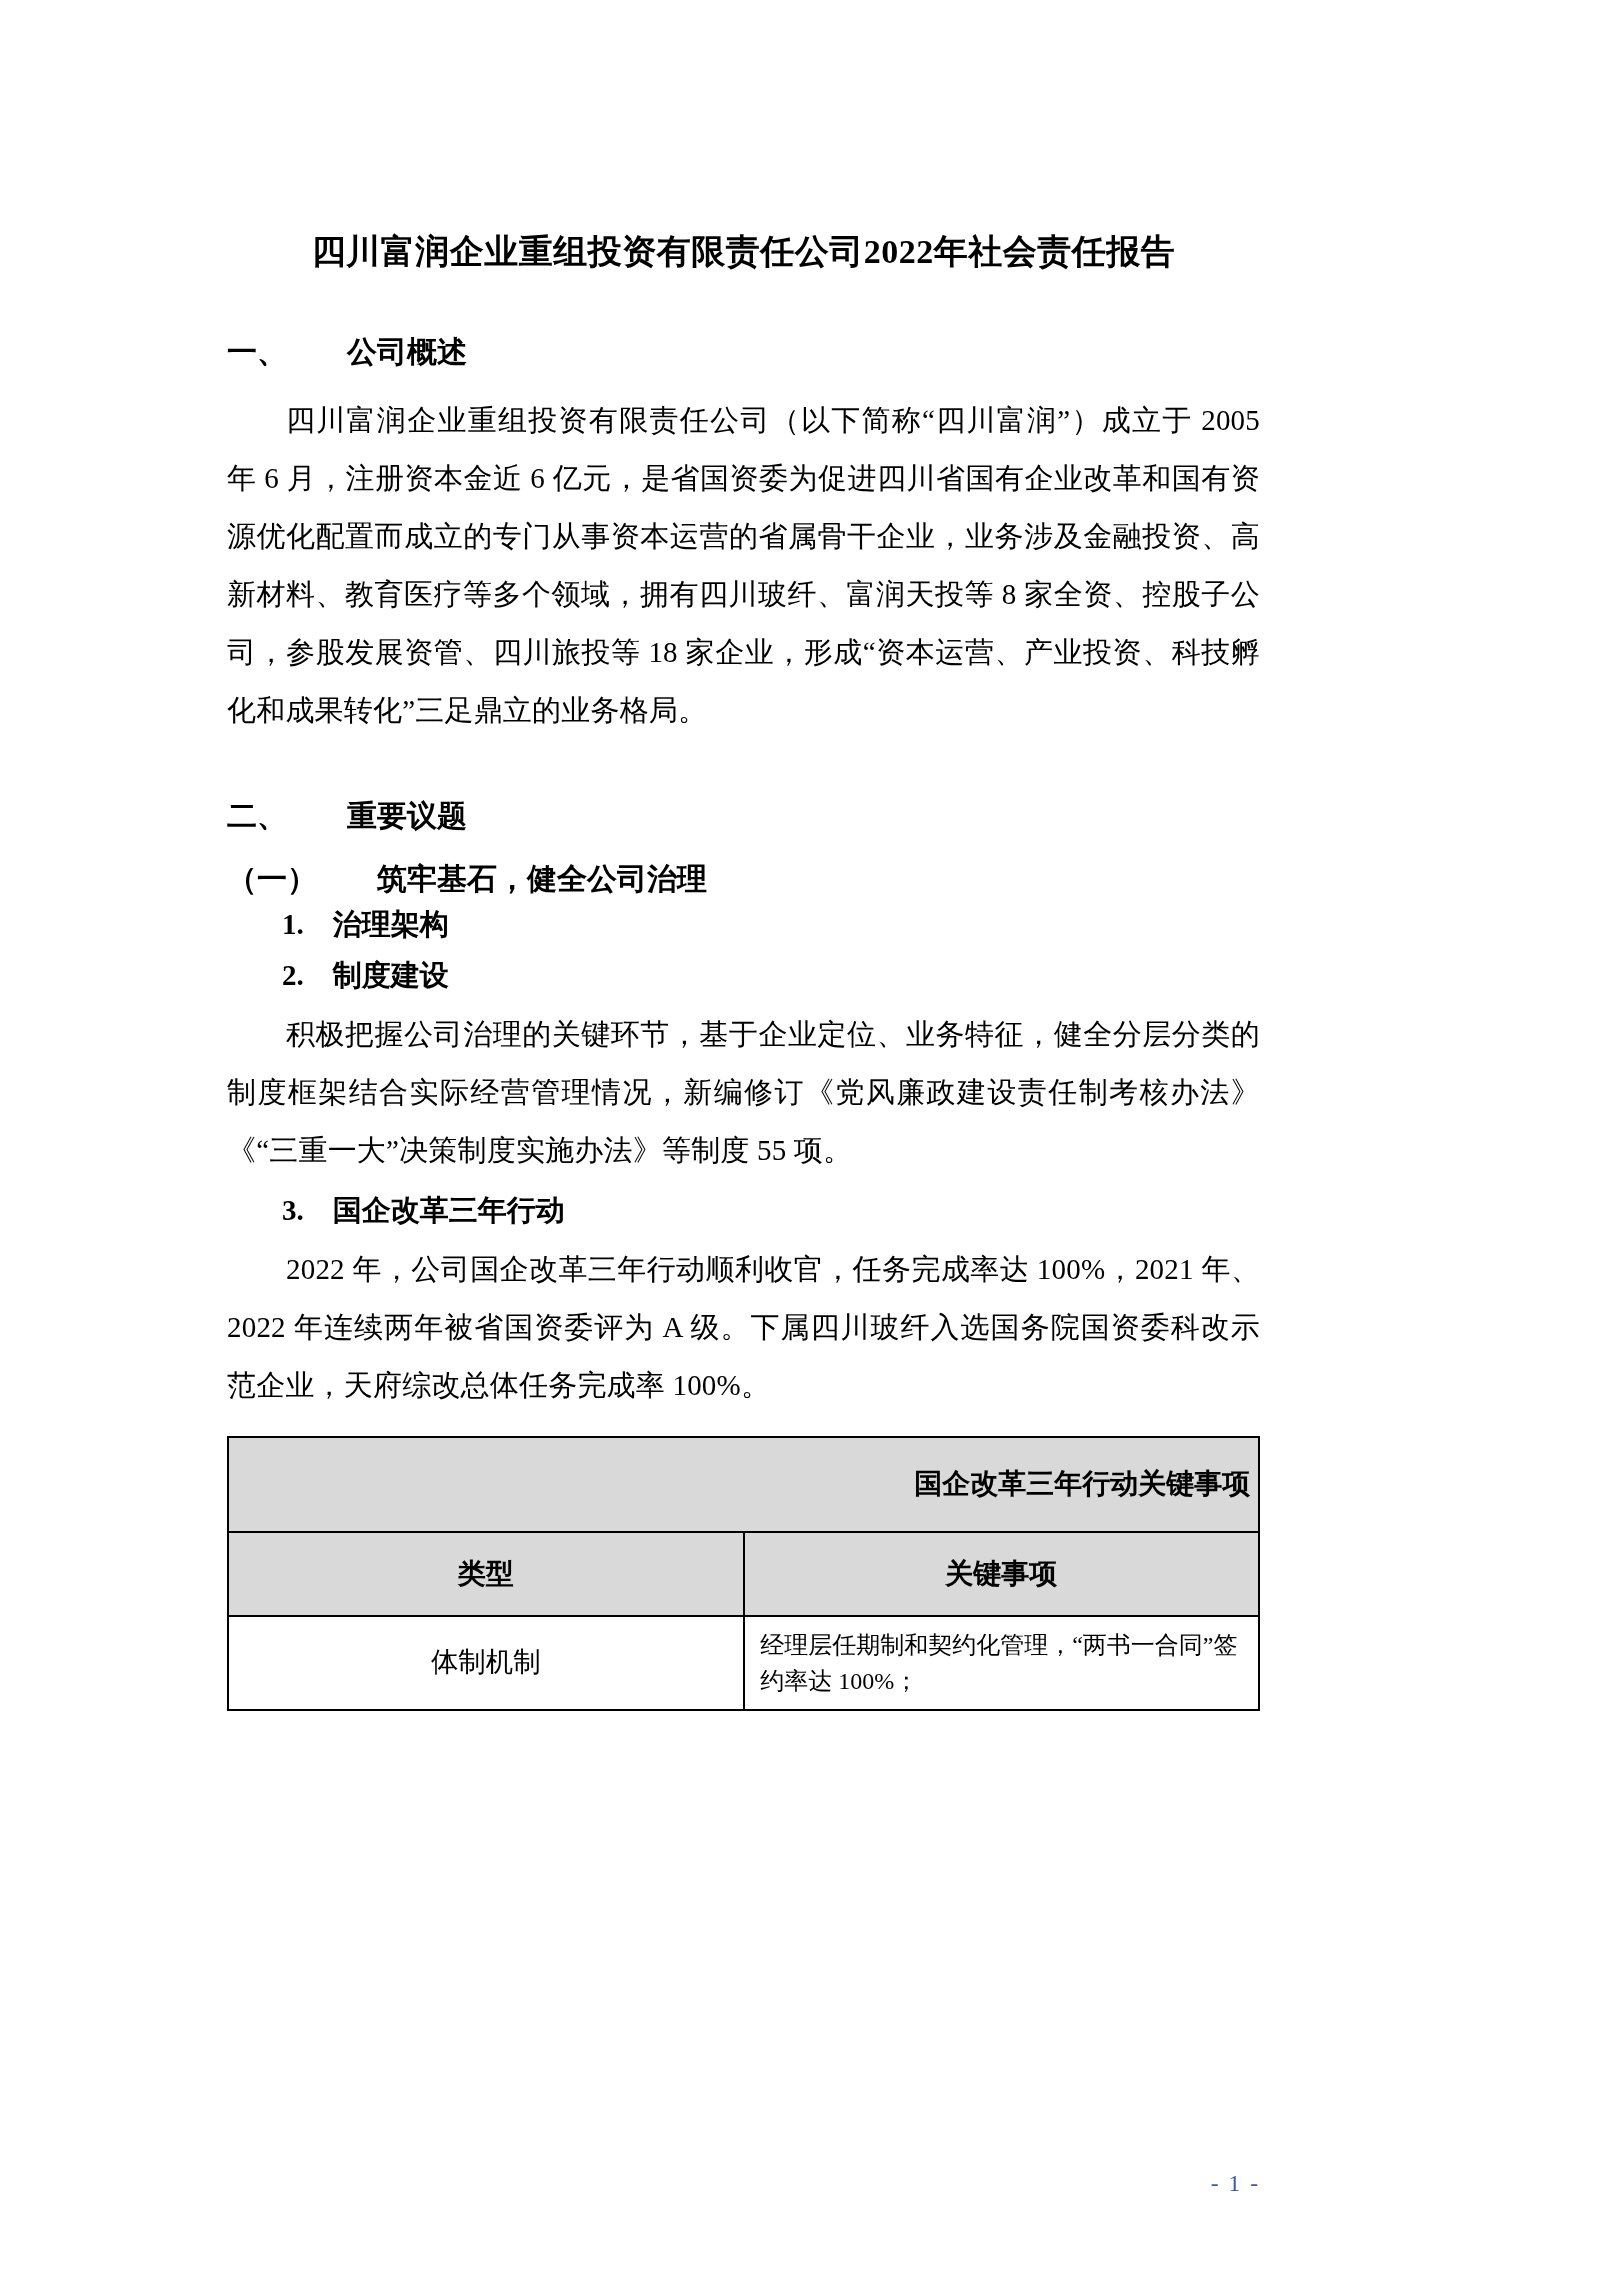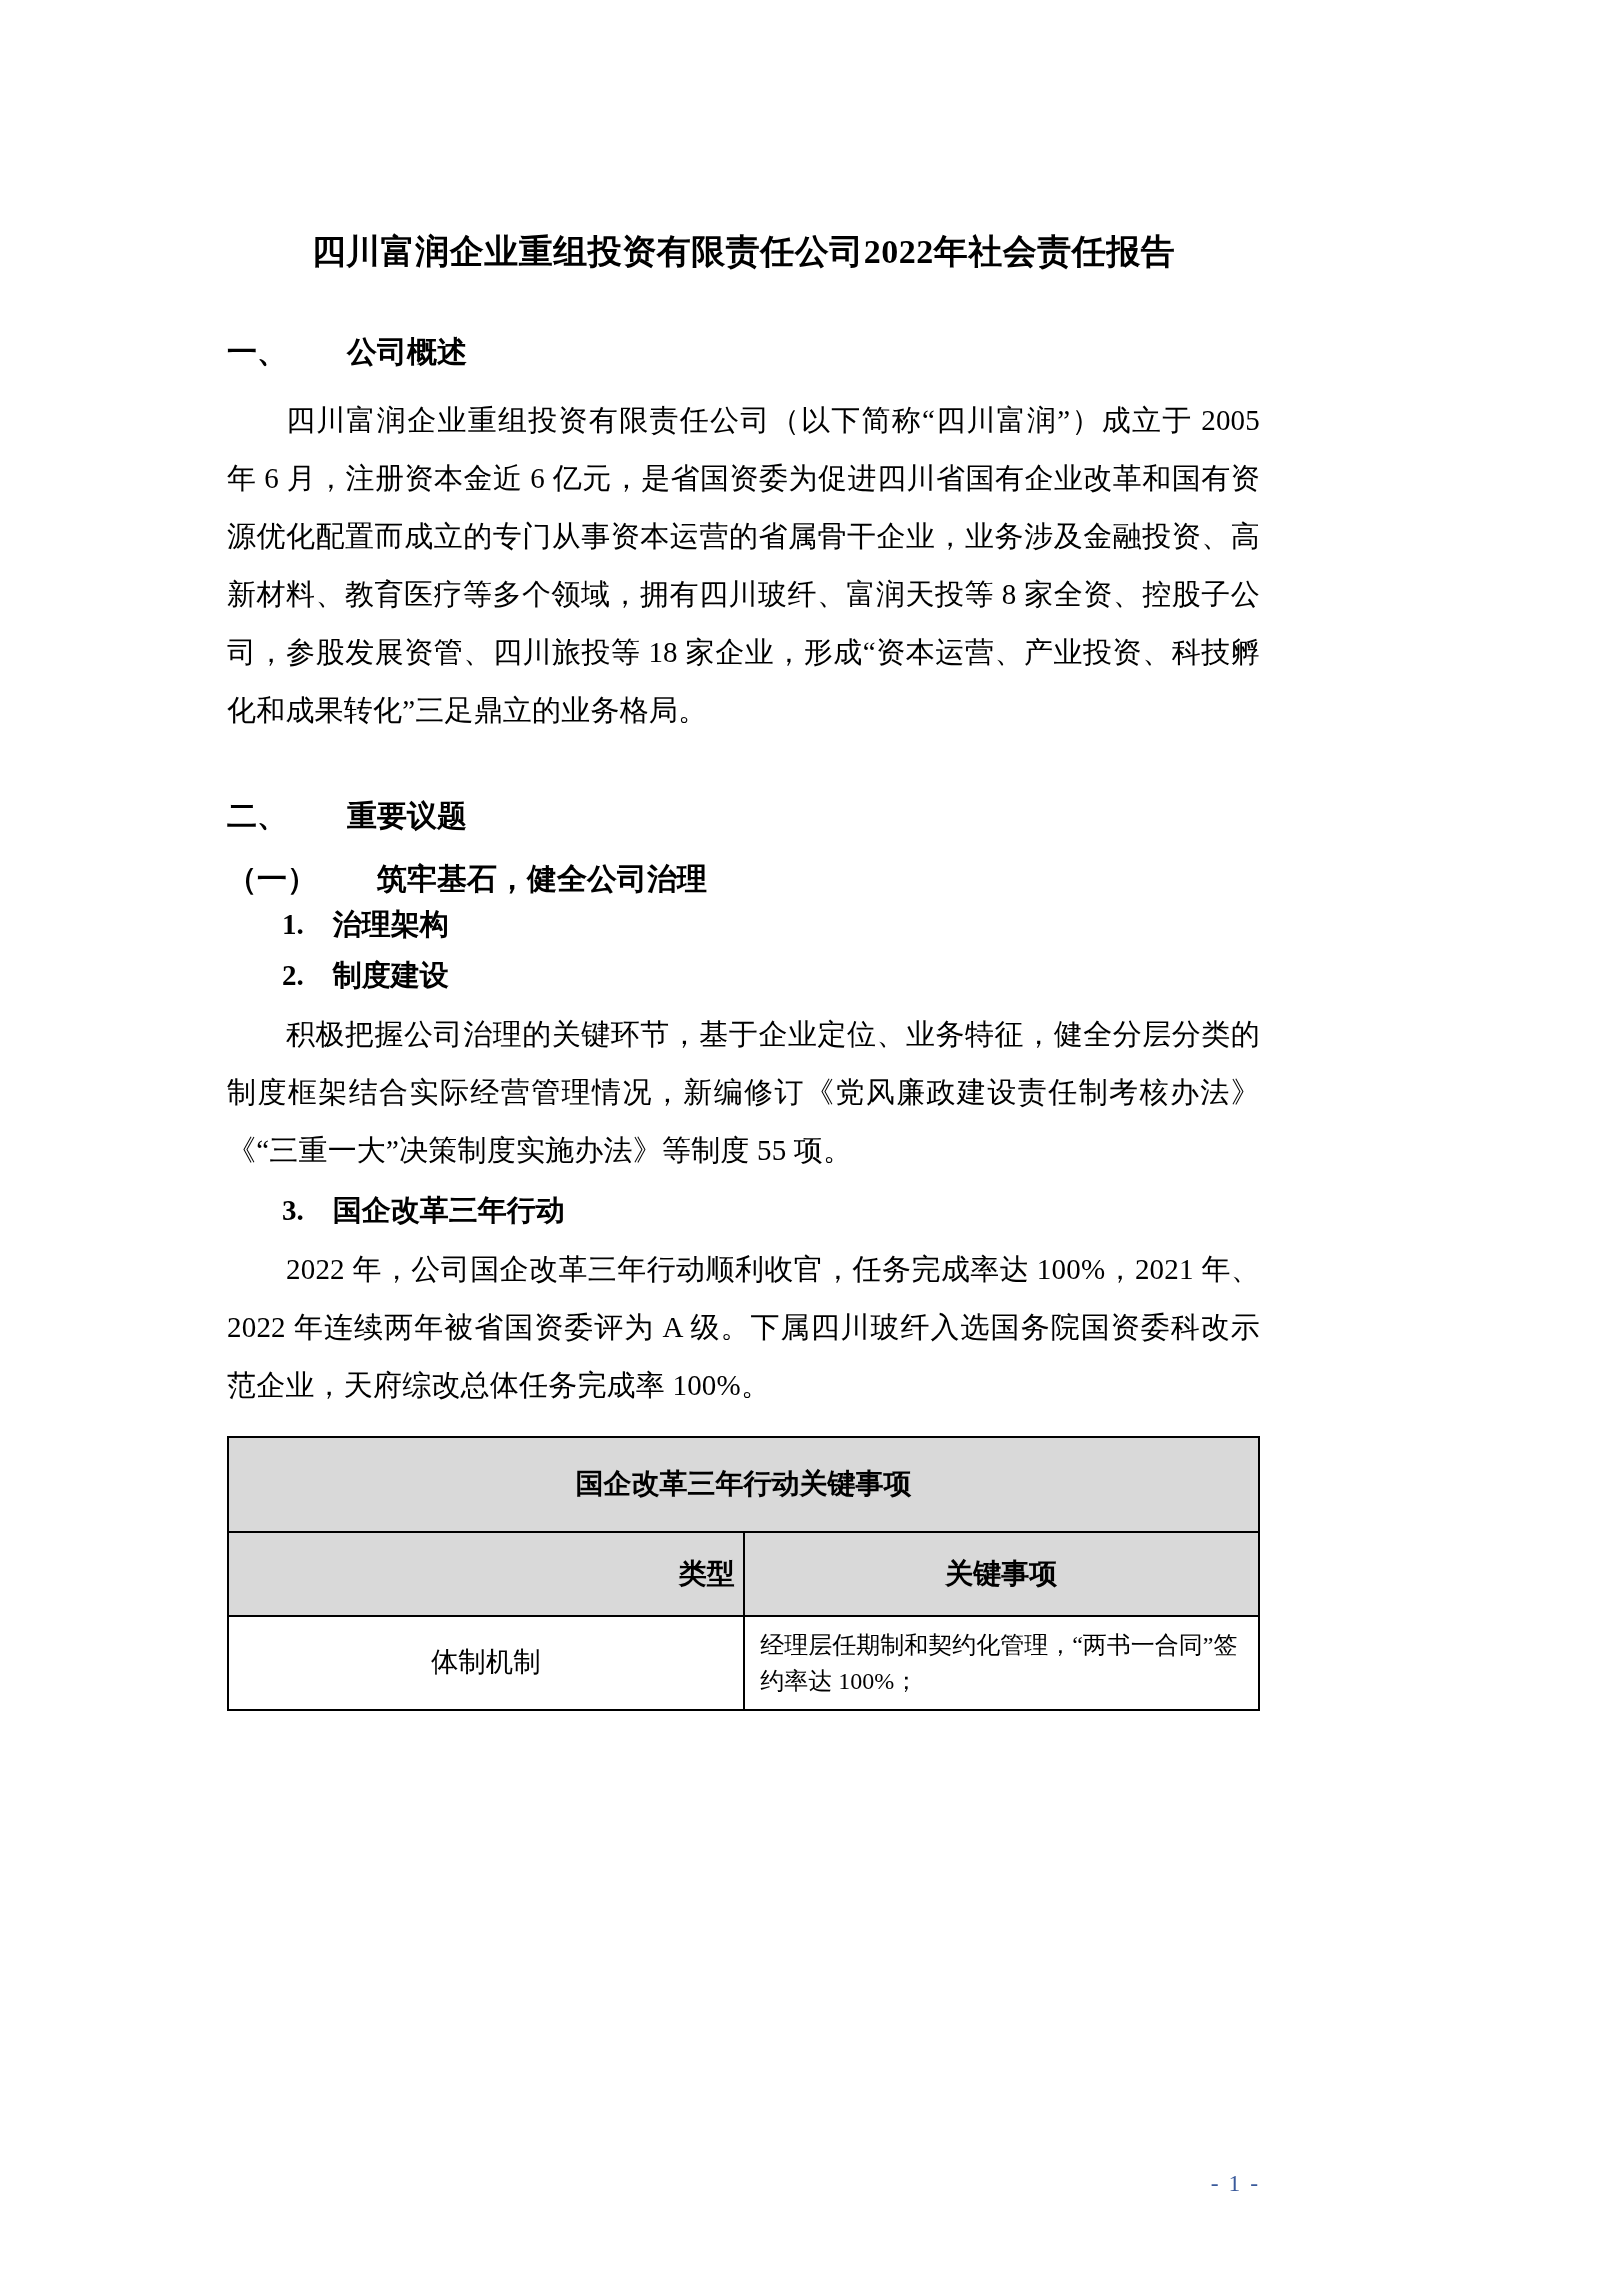--- a/index.html
+++ b/index.html
@@ -83,37 +83,37 @@
     table-layout: fixed;
   }
   table.key-table td {
     border: 2px solid #000000;
     font-size: 27.4px;
     line-height: 1.5;
     padding: 9.8px 7.8px;
     vertical-align: middle;
   }
   table.key-table td.tbl-title {
-    text-align: center;
+    text-align: right;
     font-weight: bold;
     background: #d9d9d9;
     height: 73px;
     font-size: 28px;
     margin-top: 44px;
   }
   table.key-table td.tbl-head {
     text-align: center;
     font-weight: bold;
     background: #d9d9d9;
     height: 63px;
     font-size: 28px;
   }
   table.key-table td.col-type {
     width: 157px;
-    text-align: right;
+    text-align: center;
   }
   table.key-table td.cell-type {
     text-align: center;
     height: 61px;
     font-size: 27.4px;
   }
   table.key-table td.cell-item {
     text-align: left;
     padding-left: 15.7px;
     height: 61px;

